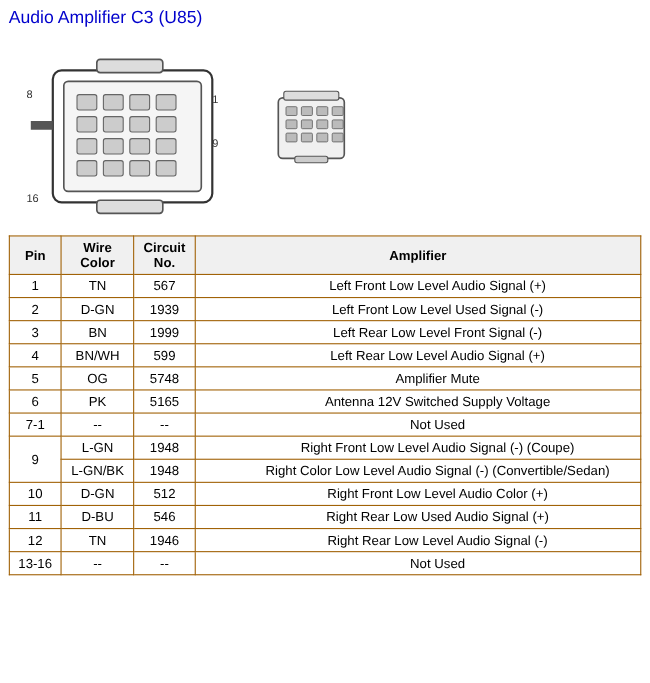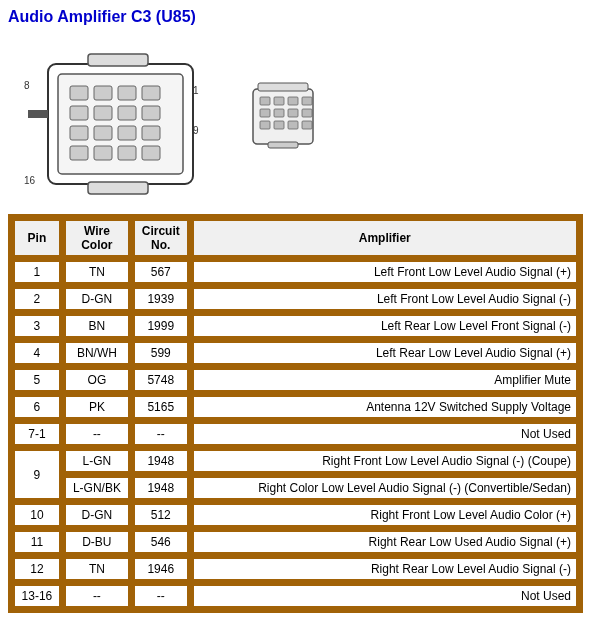--- a/index.html
+++ b/index.html
@@ -6,21 +6,21 @@
     body {
       font-family: Arial, sans-serif;
       font-size: 12px;
       background: #fff;
       width: 591px;
       min-height: 621px;
       padding: 8px;
     }
     #title {
       font-size: 16px;
-      font-weight: bold;
+      font-weight: normal;
       color: #0000cc;
       margin-bottom: 8px;
     }
     .diagram-area {
       display: flex;
       align-items: center;
       margin-bottom: 10px;
       gap: 20px;
       padding-left: 10px;
     }
@@ -30,31 +30,31 @@
     }
     .connector2-svg {
       width: 90px;
       height: 100px;
     }
     table {
       border-collapse: collapse;
       width: 100%;
     }
     th, td {
-      border: 7px solid #a16207;
+      border: 1px solid #a16207;
       padding: 3px 5px;
       text-align: center;
       vertical-align: middle;
     }
     th {
       background: #f0f0f0;
       font-weight: bold;
     }
     td.func {
-      text-align: right;
+      text-align: center;
       padding-left: 41px;
     }
   </style>
 </head>
 <body>
 
 <div id="title">Audio Amplifier C3 (U85)</div>
 
 <div class="diagram-area">
 
@@ -134,21 +134,21 @@
     <tr>
       <td>1</td>
       <td>TN</td>
       <td>567</td>
       <td class="func">Left Front Low Level Audio Signal (+)</td>
     </tr>
     <tr>
       <td>2</td>
       <td>D-GN</td>
       <td>1939</td>
-      <td class="func">Left Front Low Level Audio Signal (-)</td>
+      <td class="func">Left Front Low Level Used Signal (-)</td>
     </tr>
     <tr>
       <td>3</td>
       <td>BN</td>
       <td>1999</td>
       <td class="func">Left Rear Low Level Front Signal (-)</td>
     </tr>
     <tr>
       <td>4</td>
       <td>BN/WH</td>

